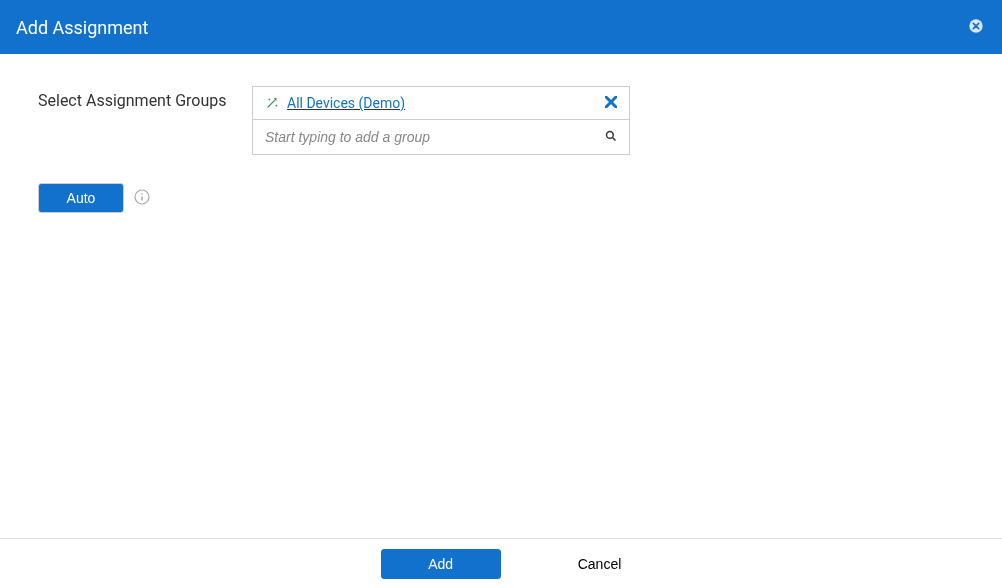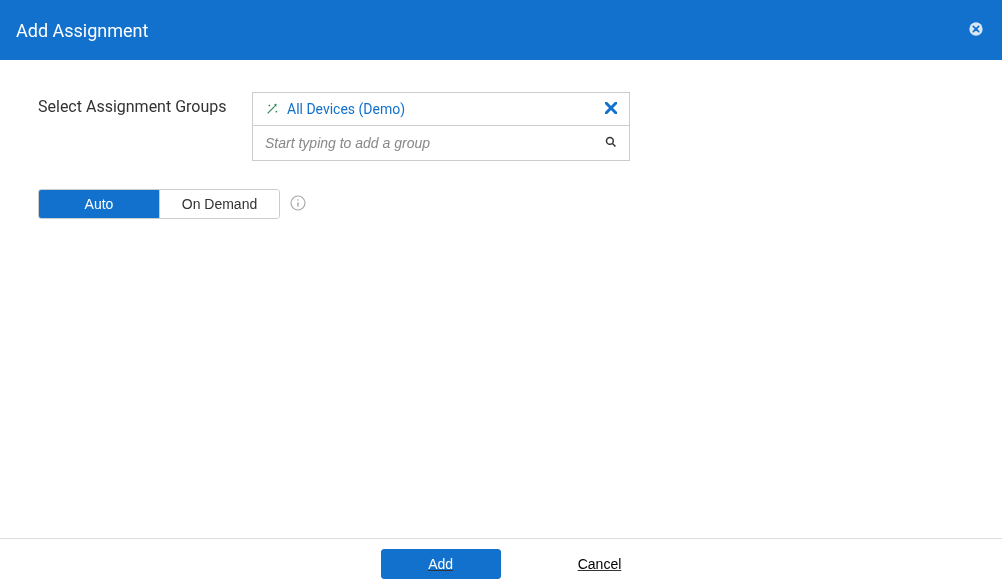--- a/index.html
+++ b/index.html
@@ -13,21 +13,21 @@
       color: #333;
       background: #fff;
       width: 1002px;
       height: 588px;
       overflow: hidden;
       position: relative;
     }
     .header {
       background: #1271cc;
       color: #fff;
-      height: 60px;
+      height: 54px;
       display: flex;
       align-items: center;
       justify-content: space-between;
       padding: 0 16px;
     }
     .header-title {
       font-size: 18px;
       font-weight: 400;
     }
     .close-btn {
@@ -68,20 +68,21 @@
     .group-box {
       border: 1px solid #ccc;
       background: #fff;
     }
     .group-selected {
       display: flex;
       align-items: center;
       justify-content: space-between;
       padding: 8px 12px;
       border-bottom: 1px solid #ccc;
+      text-decoration: underline;
     }
     .group-name {
       display: flex;
       align-items: center;
       gap: 8px;
       color: #1271cc;
       font-size: 14px;
     }
     .wand-icon {
       color: #2e8b57;
@@ -129,21 +130,21 @@
       height: 12px;
     }
     .toggle-group {
       display: inline-flex;
       border: 1px solid #ccc;
       border-radius: 3px;
       overflow: hidden;
     }
     .toggle-btn {
       padding: 6px 0;
-      width: 120px;
+      width: 84px;
       font-size: 14px;
       cursor: pointer;
       background: #fff;
       color: #333;
       border: none;
     }
     .toggle-btn.active {
       background: #1271cc;
       color: #fff;
     }
@@ -172,21 +173,20 @@
       position: absolute;
       bottom: 0;
       left: 0;
       right: 0;
       border-top: 1px solid #ddd;
       height: 50px;
       display: flex;
       align-items: center;
       justify-content: center;
       gap: 77px;
-      text-decoration: underline;
     }
     .btn-primary {
       background: #1271cc;
       color: #fff;
       border: 1px solid #1271cc;
       border-radius: 3px;
       padding: 6px 0;
       width: 120px;
       font-size: 14px;
       cursor: pointer;
@@ -253,21 +253,20 @@
           </span>
         </div>
       </div>
     </div>
   </div>
 
   <div class="form-row">
     <div class="delivery-row">
       <div class="toggle-group">
         <button class="toggle-btn active">Auto</button>
-        <button class="toggle-btn">On Demand</button>
       </div>
       <span class="info-icon">
         <span>
           <svg viewBox="0 0 16 16" fill="none" stroke="currentColor" stroke-width="1.2">
               <circle cx="8" cy="8" r="7"></circle>
               <circle cx="8" cy="5" r="0.8" fill="currentColor" stroke="none"></circle>
               <path d="M8 7.5 L8 11.5" stroke-width="1.5"></path>
             </svg>
         </span>
       </span>

